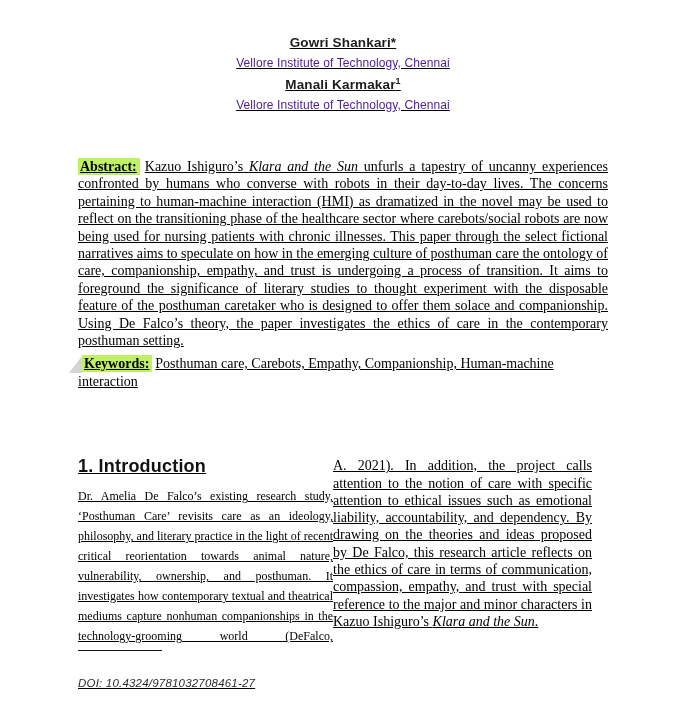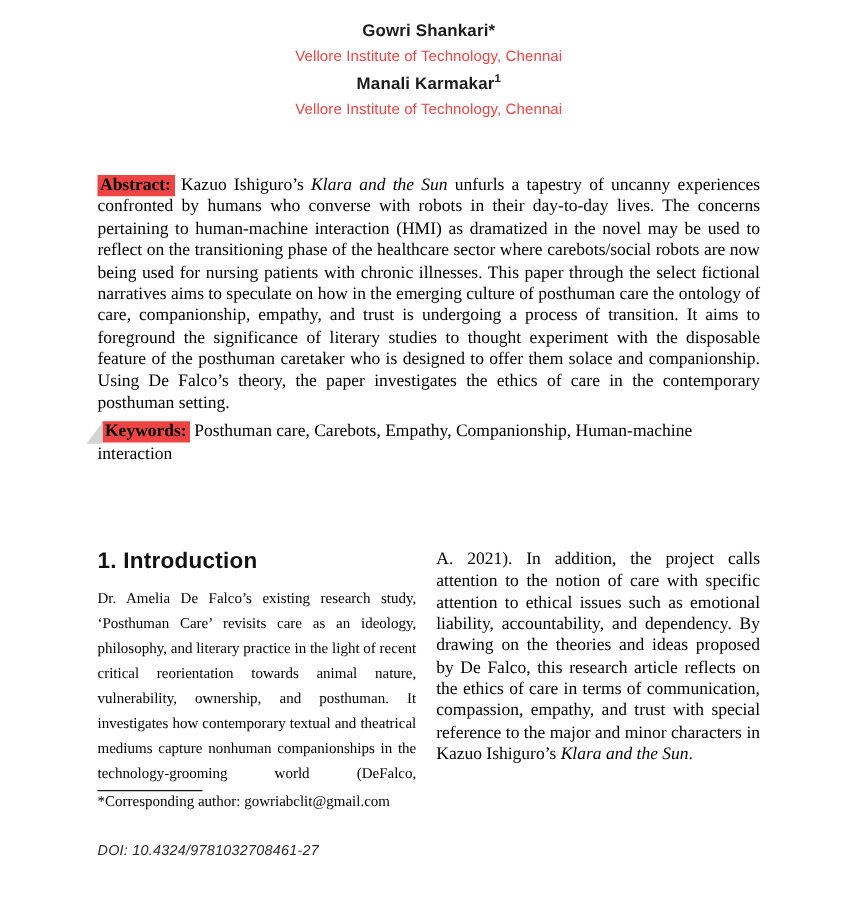--- a/index.html
+++ b/index.html
@@ -2,56 +2,56 @@
 <html><head>
 <meta charset="utf-8">
 <style>
   html, body { margin:0; padding:0; background:#ffffff; }
   body {
     width:684px; height:722px; overflow:hidden;
     font-family:"Liberation Serif", serif; color:#000;
   }
   .page {
     box-sizing:border-box; width:684px; height:722px;
-    padding:14px 76px 0 78px; background:#fff;
+    padding:32px 76px 0 78px; background:#fff;text-decoration:underline;
   }
 
   
   .header { text-align:center; }
   .author-name {
     font-family:"Liberation Sans", sans-serif; font-weight:700;
     font-size:13.5px; line-height:21px; color:#1c1c1c; letter-spacing:.15px;
   }
   .author-name sup { font-size:9px; line-height:0; }
   .affiliation {
     font-family:"Liberation Sans", sans-serif;
-    font-size:12px; line-height:21px; color:#ef4444; letter-spacing:.1px;
+    font-size:12px; line-height:21px; color:#4c1d95; letter-spacing:.1px;
   }
 
   
   .abstract {
     margin:42px 0 0; font-size:14px; line-height:17.4px;
     text-align:justify;
   }
   .hl {
-    background:#ef4444; font-weight:700; padding:1px 3px 1px 2px;
+    background:#bef264; font-weight:700; padding:1px 3px 1px 2px;
   }
   .abstract .hl { margin-right:5px; }
   .keywords { margin:6px 0 0; font-size:14px; line-height:17.4px; }
   .hl-swipe { position:relative; margin-left:4px; margin-right:3px; }
   .hl-swipe::before {
     content:""; position:absolute; right:100%; bottom:-1px;
     width:0; height:0;
     border-bottom:17px solid #d4d4d4; border-left:13px solid transparent;
   }
 
   
   .columns { margin-top:66px; display:flex; align-items:flex-start; }
   .col-left  { width:255px; flex:0 0 255px; }
-  .col-right { width:259px; flex:0 0 259px;margin-left:16px; }
+  .col-right { width:259px; flex:0 0 259px; }
   .section-heading {
     margin:0; font-family:"Liberation Sans", sans-serif; font-weight:700;
     font-size:18px; line-height:20px; color:#121212; letter-spacing:.2px;
   }
   .col-left .body {
     margin:10px 0 0; font-size:12px; line-height:20px;
     text-align:justify; text-align-last:justify;
   }
   .col-right .body {
     margin:1px 0 0; font-size:14px; line-height:17.3px;
@@ -83,21 +83,20 @@
 
   <p class="keywords"><span class="hl hl-swipe">Keywords:</span><span>Posthuman care, Carebots, Empathy, Companionship, Human-machine interaction</span></p>
 
   <div class="columns">
 
     <div class="col-left">
       <h2 class="section-heading">1. Introduction</h2>
       <p class="body">Dr. Amelia De Falco’s existing research study, ‘Posthuman Care’ revisits care as an ideology, philosophy, and literary practice in the light of recent critical reorientation towards animal nature, vulnerability, ownership, and posthuman. It investigates how contemporary textual and theatrical mediums capture nonhuman companionships in the technology-grooming world (DeFalco,</p>
 
       <div class="footnote-rule"></div>
-      <p class="footnote"><span>*</span><span>Corresponding author: gowriabclit@gmail.com</span></p>
 
       <p class="doi">DOI: 10.4324/9781032708461-27</p>
     </div>
 
     <div class="col-right">
       <p class="body"><span>A. 2021). In addition, the project calls attention to the notion of care with specific attention to ethical issues such as emotional liability, accountability, and dependency. By drawing on the theories and ideas proposed by De Falco, this research article reflects on the ethics of care in terms of communication, compassion, empathy, and trust with special reference to the major and minor characters in Kazuo Ishiguro’s</span> <i>Klara and the Sun</i><span>.</span></p>
     </div>
 
   </div>
 

